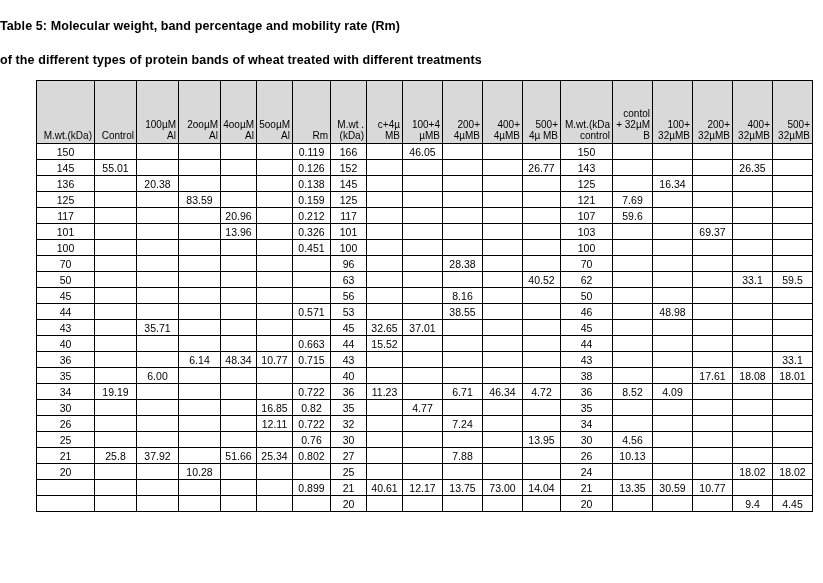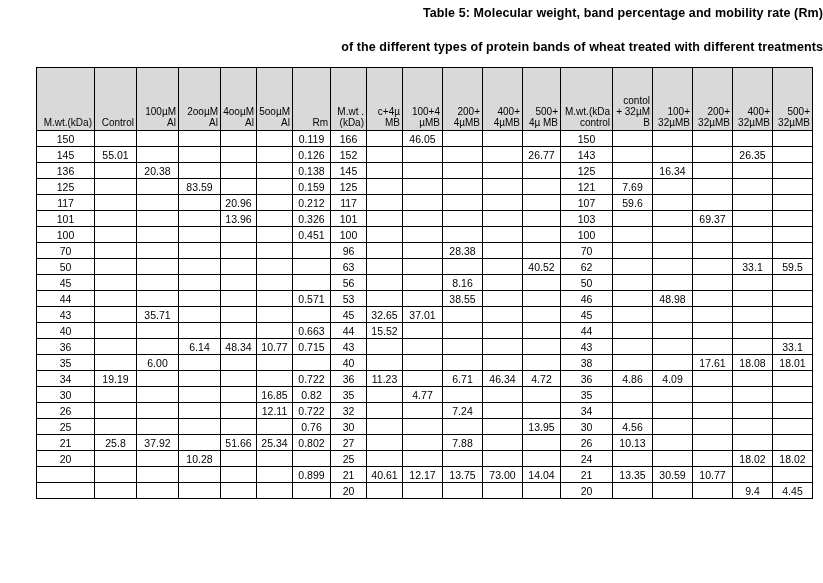--- a/index.html
+++ b/index.html
@@ -15,22 +15,22 @@
     overflow: hidden;
   }
   .page {
     position: relative;
     width: 823px;
     height: 583px;
     box-sizing: border-box;
     padding: 0;
   }
   .title-block {
-    text-align: right;
-    padding-top: 3px;
+    text-align: left;
+    padding-top: 16px;
   }
   .title-line {
     font-size: 12.5px;
     font-weight: bold;
     line-height: 20px;
     letter-spacing: 0.1px;
   }
   .title-line.second {
     margin-top: 14px;
   }
@@ -511,21 +511,21 @@
             <td></td>
             <td></td>
             <td>0.722</td>
             <td>36</td>
             <td>11.23</td>
             <td></td>
             <td>6.71</td>
             <td>46.34</td>
             <td>4.72</td>
             <td>36</td>
-            <td>4.86</td>
+            <td>8.52</td>
             <td>4.09</td>
             <td></td>
             <td></td>
             <td></td>
           </tr>
           <tr>
             <td>30</td>
             <td></td>
             <td></td>
             <td></td>

